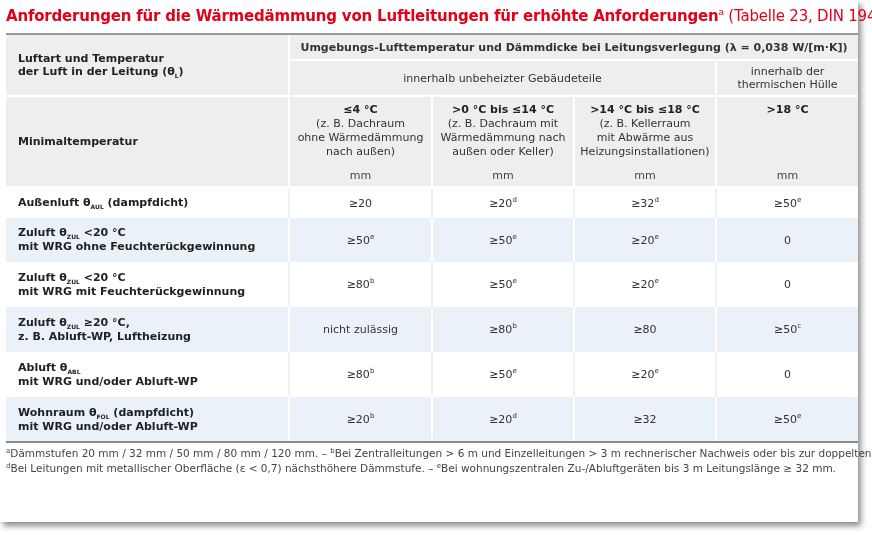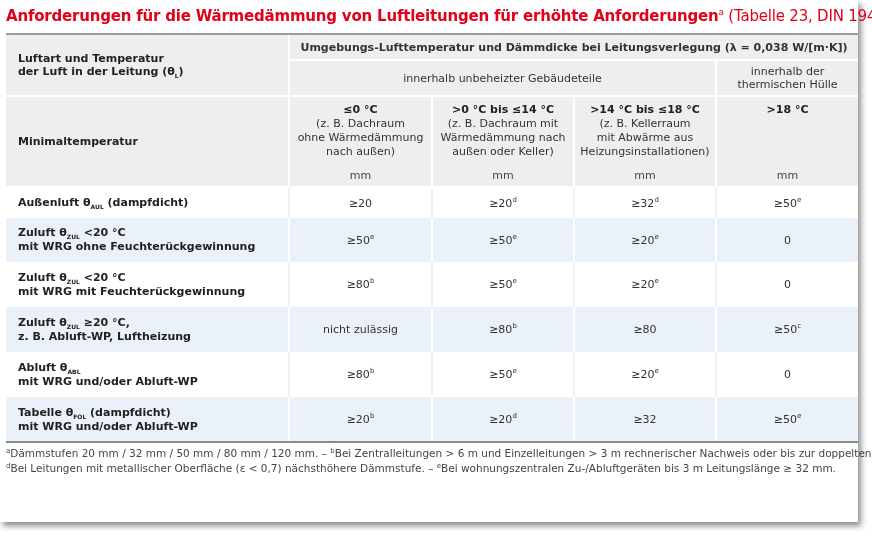--- a/index.html
+++ b/index.html
@@ -62,21 +62,21 @@
       <tr class="hdr" style="height:36px;">
         <td colspan="3" class="light">innerhalb unbeheizter Gebäudeteile</td>
         <td class="light last">
           <div>innerhalb der</div>
           <div>thermischen Hülle</div>
         </td>
       </tr>
       <tr class="hdr" style="height:91px; line-height:14px;">
         <td class="lefthead">Minimaltemperatur</td>
         <td style="vertical-align:top; padding-top:6px;">
-          <div class="bold">≤0 °C</div>
+          <div class="bold">≤4 °C</div>
           <div>(z. B. Dachraum</div>
           <div>ohne Wärmedämmung</div>
           <div>nach außen)</div>
           <span class="mm">mm</span>
         </td>
         <td style="vertical-align:top; padding-top:6px;margin-top:44px;">
           <div class="bold">&gt;0 °C bis ≤14 °C</div>
           <div>(z. B. Dachraum mit</div>
           <div>Wärmedämmung nach</div>
           <div>außen oder Keller)</div>
@@ -143,21 +143,21 @@
           <div>mit WRG und/oder Abluft-WP</div>
         </td>
         <td><span>≥80</span><sup>b</sup></td>
         <td><span>≥50</span><sup>e</sup></td>
         <td><span>≥20</span><sup>e</sup></td>
         <td class="last"><span>0</span><sup></sup></td>
       </tr>
 
       <tr class="row blue" style="height:45px;">
         <td class="label">
-          <div><span>Tabelle θ</span><sub>FOL</sub><span> (dampfdicht)</span></div>
+          <div><span>Wohnraum θ</span><sub>FOL</sub><span> (dampfdicht)</span></div>
           <div>mit WRG und/oder Abluft-WP</div>
         </td>
         <td><span>≥20</span><sup>b</sup></td>
         <td><span>≥20</span><sup>d</sup></td>
         <td><span>≥32</span><sup></sup></td>
         <td class="last"><span>≥50</span><sup>e</sup></td>
       </tr>
     </tbody>
   </table>
 

